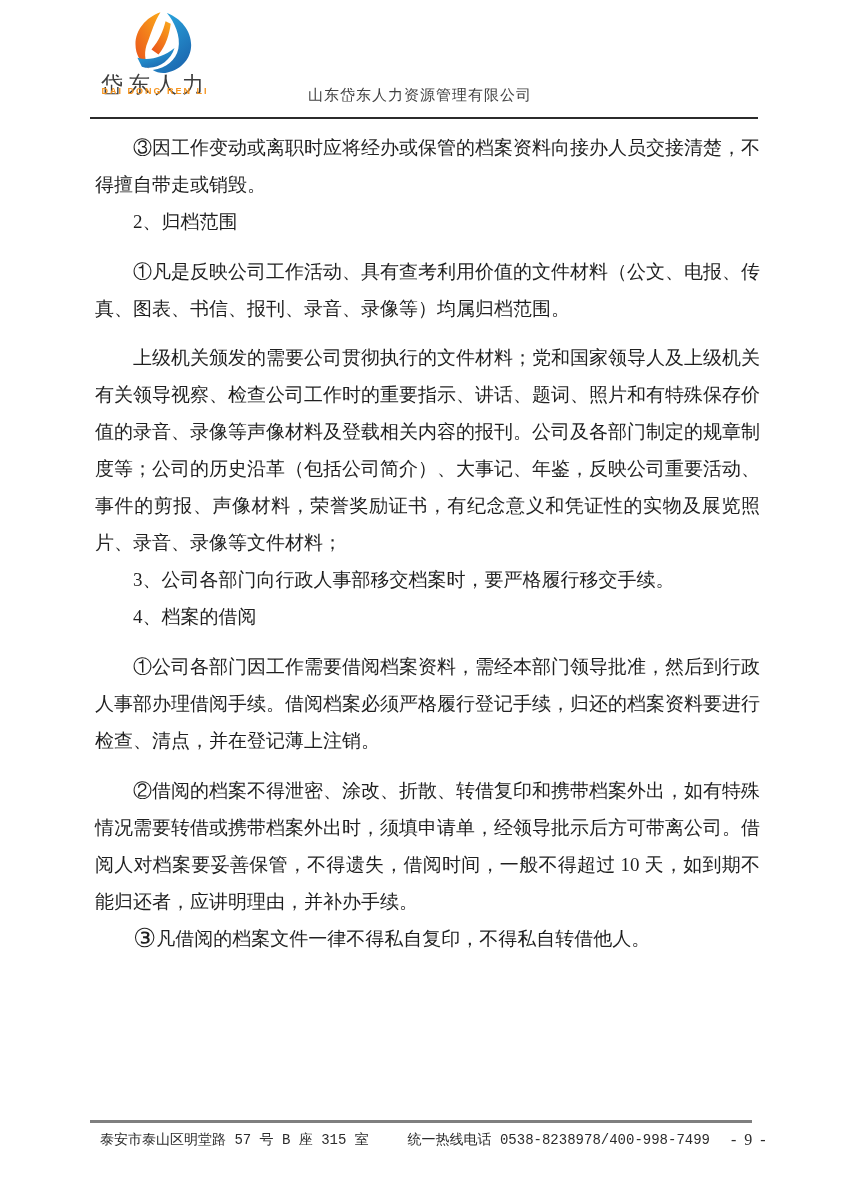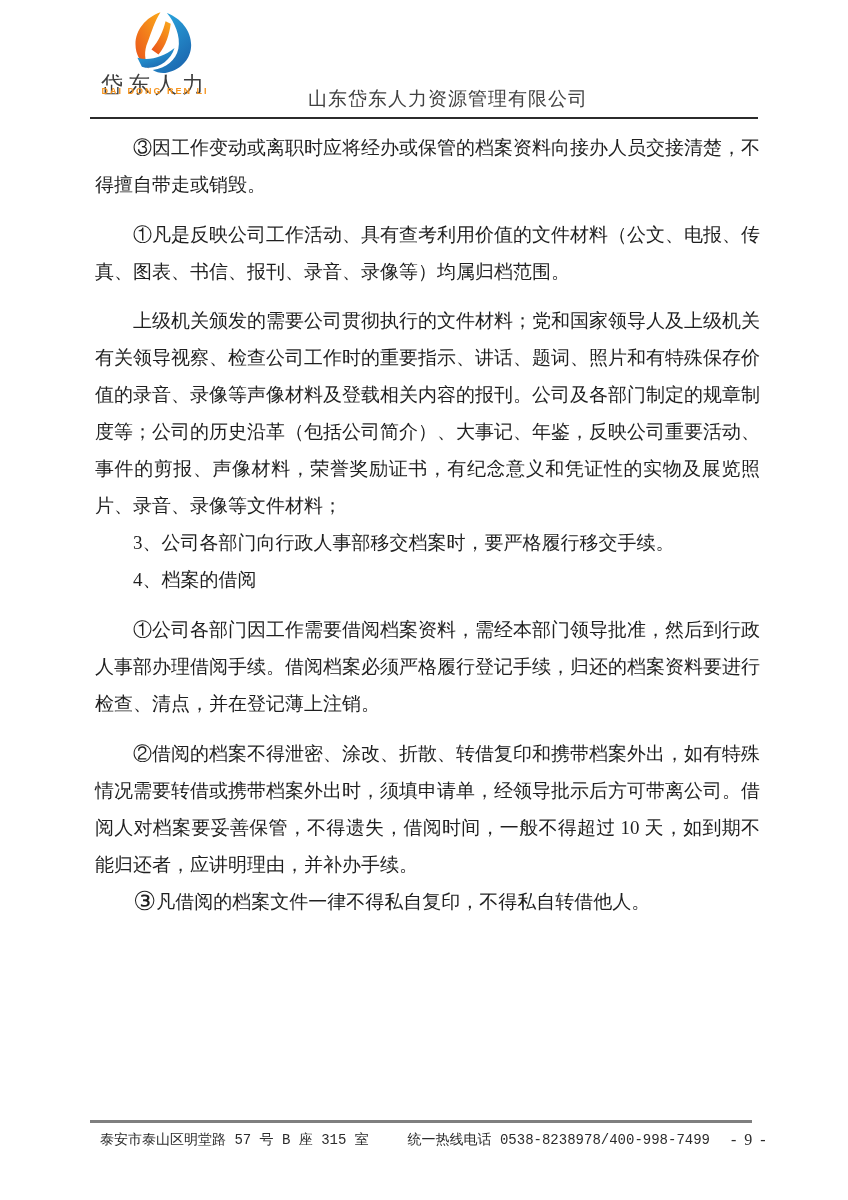--- a/index.html
+++ b/index.html
@@ -20,21 +20,21 @@
     white-space:nowrap;
   }
   .logo-en{
     position:absolute;left:90px;top:86px;width:130px;
     text-align:center;font-family:"Liberation Sans", sans-serif;
     font-size:9px;font-weight:bold;letter-spacing:2px;color:#f7941d;
     white-space:nowrap;
   }
   .company-name{
     position:absolute;left:308px;top:86px;
-    font-size:19px;letter-spacing:1px;color:#414141;
+    font-size:15px;letter-spacing:1px;color:#414141;
     white-space:nowrap;
   }
   .header-rule{
     position:absolute;left:90px;top:117px;width:668px;height:0;
     border-top:2px solid #2b2b2b;
   }
 
   
   .doc-body{
     position:absolute;left:95px;top:129px;width:665px;
@@ -87,20 +87,21 @@
 
     <path fill="url(#lg-blue)" d="M10,73 C28,78 50,73 68,58 C61,80 38,94 17,87 Z"></path>
   </svg>
   <div class="logo-cn">岱东人力</div>
   <div class="logo-en">DAI DONG REN LI</div>
   <div class="company-name">山东岱东人力资源管理有限公司</div>
   <div class="header-rule"></div>
 
   <main class="doc-body">
     <p>③因工作变动或离职时应将经办或保管的档案资料向接办人员交接清楚，不得擅自带走或销毁。</p>
+    <p>2、归档范围</p>
     <p class="gap-sm">①凡是反映公司工作活动、具有查考利用价值的文件材料（公文、电报、传真、图表、书信、报刊、录音、录像等）均属归档范围。</p>
     <p class="gap-md">上级机关颁发的需要公司贯彻执行的文件材料；党和国家领导人及上级机关有关领导视察、检查公司工作时的重要指示、讲话、题词、照片和有特殊保存价值的录音、录像等声像材料及登载相关内容的报刊。公司及各部门制定的规章制度等；公司的历史沿革（包括公司简介）、大事记、年鉴，反映公司重要活动、事件的剪报、声像材料，荣誉奖励证书，有纪念意义和凭证性的实物及展览照片、录音、录像等文件材料；</p>
     <p>3、公司各部门向行政人事部移交档案时，要严格履行移交手续。</p>
     <p>4、档案的借阅</p>
     <p class="gap-sm">①公司各部门因工作需要借阅档案资料，需经本部门领导批准，然后到行政人事部办理借阅手续。借阅档案必须严格履行登记手续，归还的档案资料要进行检查、清点，并在登记薄上注销。</p>
     <p class="gap-sm">②借阅的档案不得泄密、涂改、折散、转借复印和携带档案外出，如有特殊情况需要转借或携带档案外出时，须填申请单，经领导批示后方可带离公司。借阅人对档案要妥善保管，不得遗失，借阅时间，一般不得超过 10 天，如到期不能归还者，应讲明理由，并补办手续。</p>
     <p><span class="big-marker">③</span><span>凡借阅的档案文件一律不得私自复印，不得私自转借他人。</span></p>
   </main>
 
   <footer class="footer">

